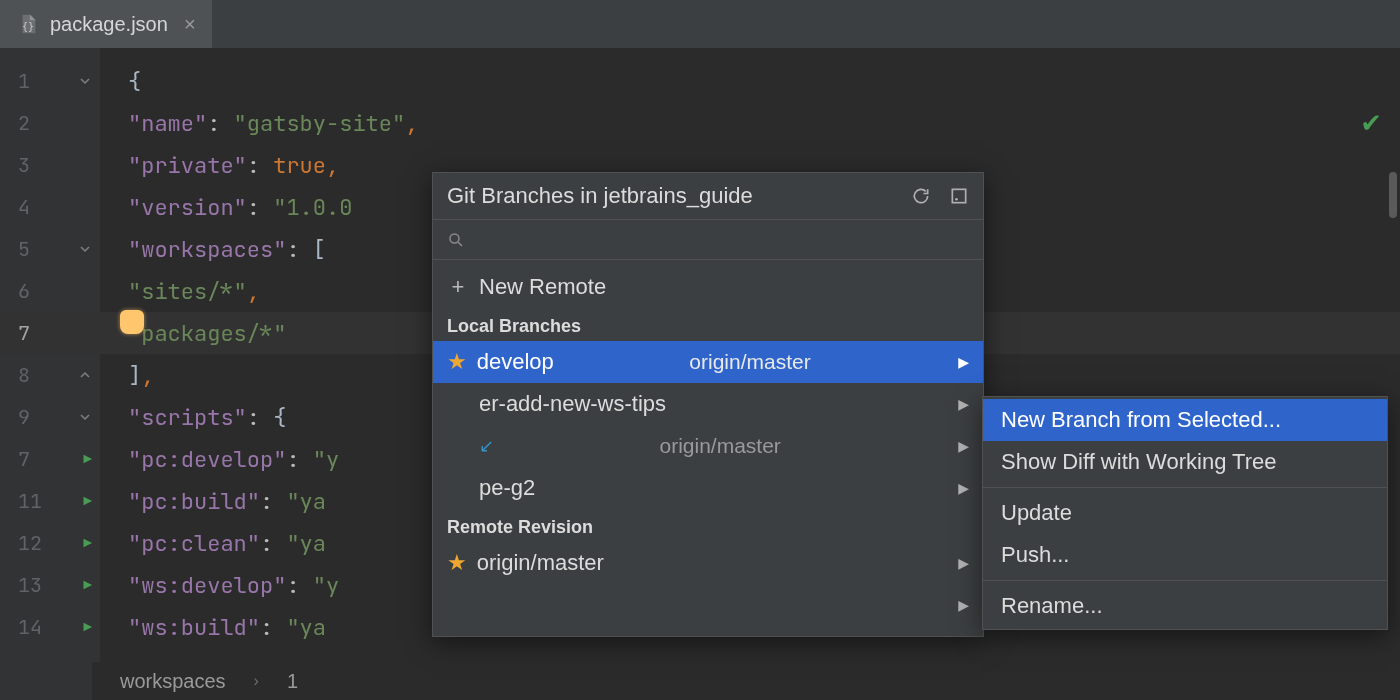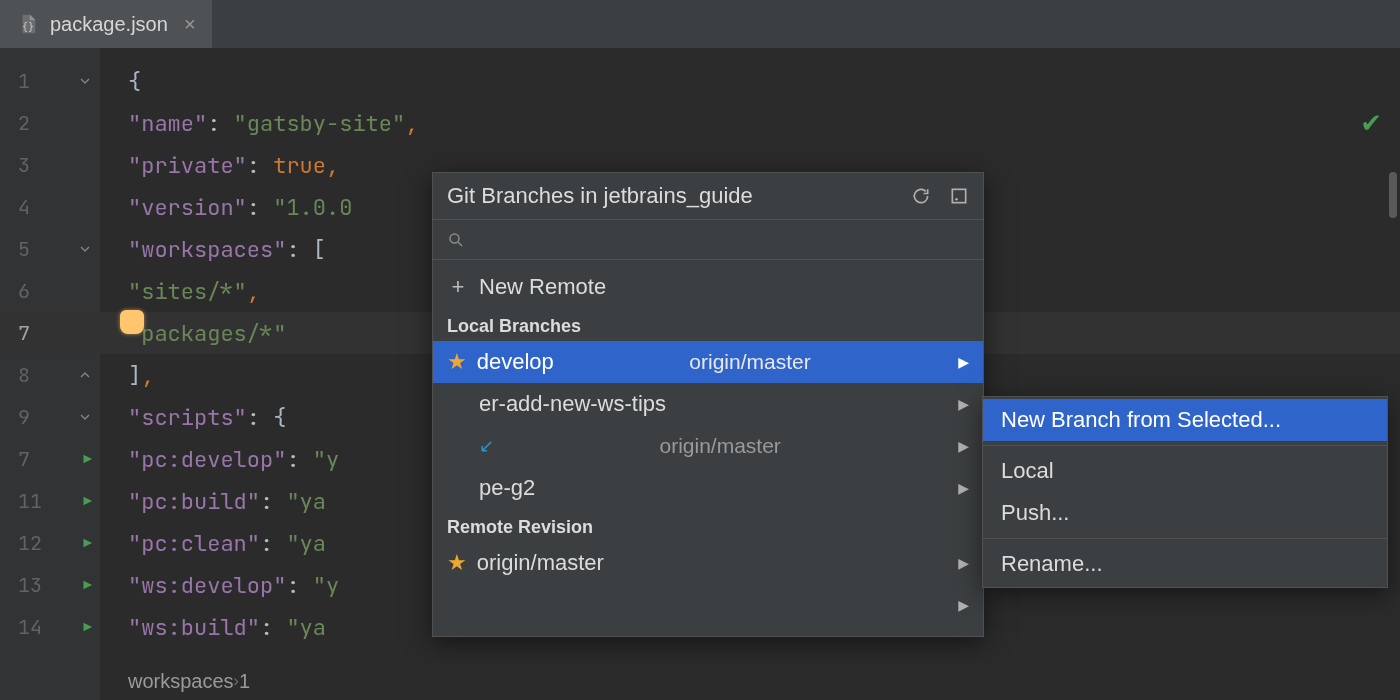--- a/index.html
+++ b/index.html
@@ -111,25 +111,25 @@
   position: absolute;
   right: 18px;
   top: 60px;
   color: #499c54;
   font-size: 26px;
 }
 
 .breadcrumb {
   position: absolute;
   bottom: 0;
-  left: 100px;
+  left: 92px;
   height: 38px;
   display: flex;
   align-items: center;
-  gap: 0;
+  gap: 28px;
   padding: 0 28px;
   font-size: 20px;
   color: #9a9a9a;
   background: #2b2b2b;
 }
 .breadcrumb .chev { color: #6e6e6e; font-size: 16px; }
 
 
 .popup {
   position: absolute;
@@ -414,23 +414,26 @@
       <span class="pad-icon"></span>
       <span class="arrow">▶</span>
     </div>
   </div>
 </div>
 
 <div class="submenu">
   <div class="popup-item selected">
       <span>New Branch from Selected...</span>
     </div>
+  <div class="popup-item">
+      <span>Show Diff with Working Tree</span>
+    </div>
   <hr>
   <div class="popup-item">
-      <span>Local</span>
+      <span>Update</span>
     </div>
   <div class="popup-item">
       <span>Push...</span>
     </div>
   <hr>
   <div class="popup-item">
       <span>Rename...</span>
     </div>
 </div>
 

